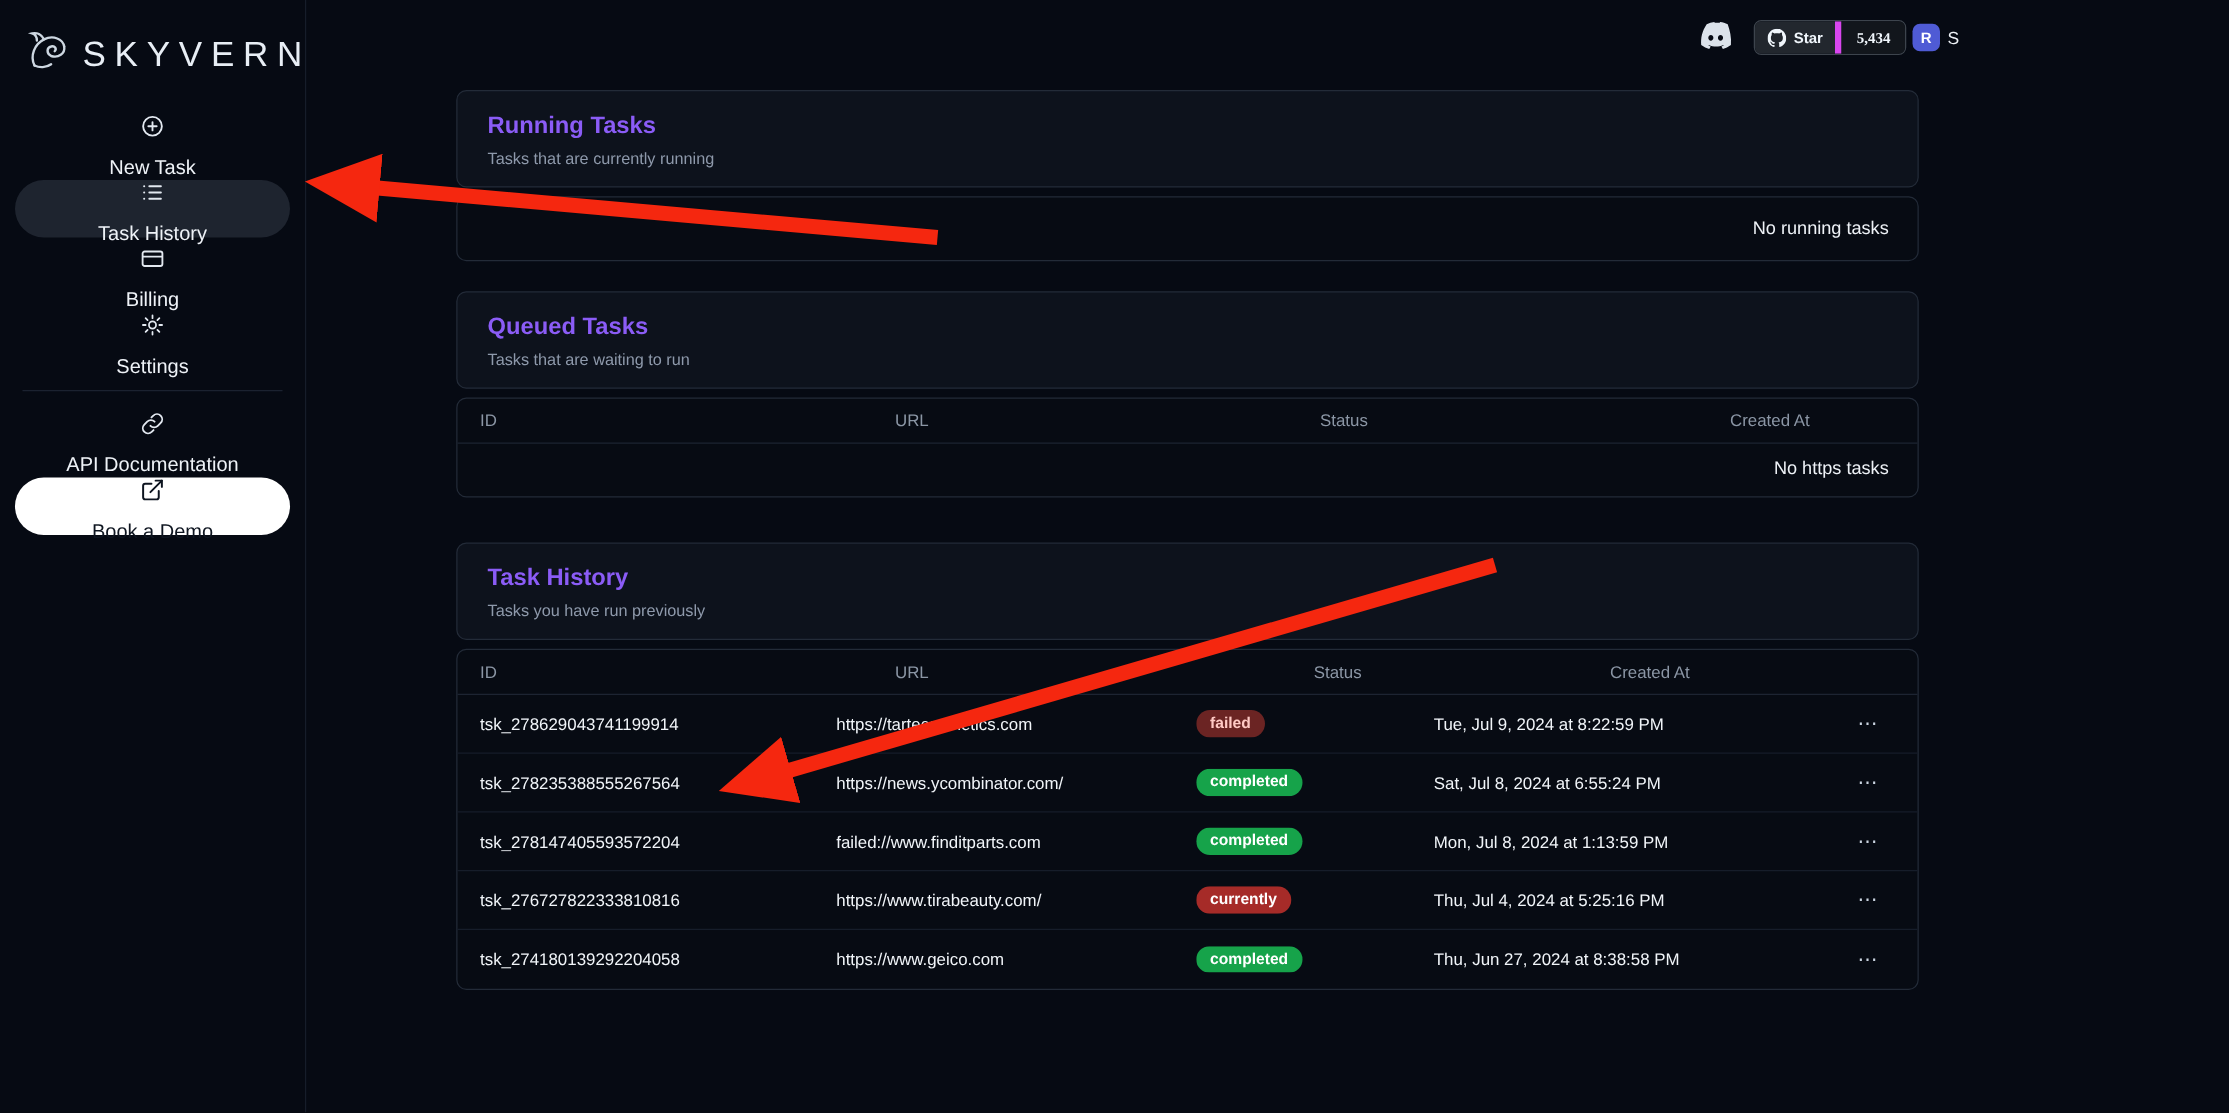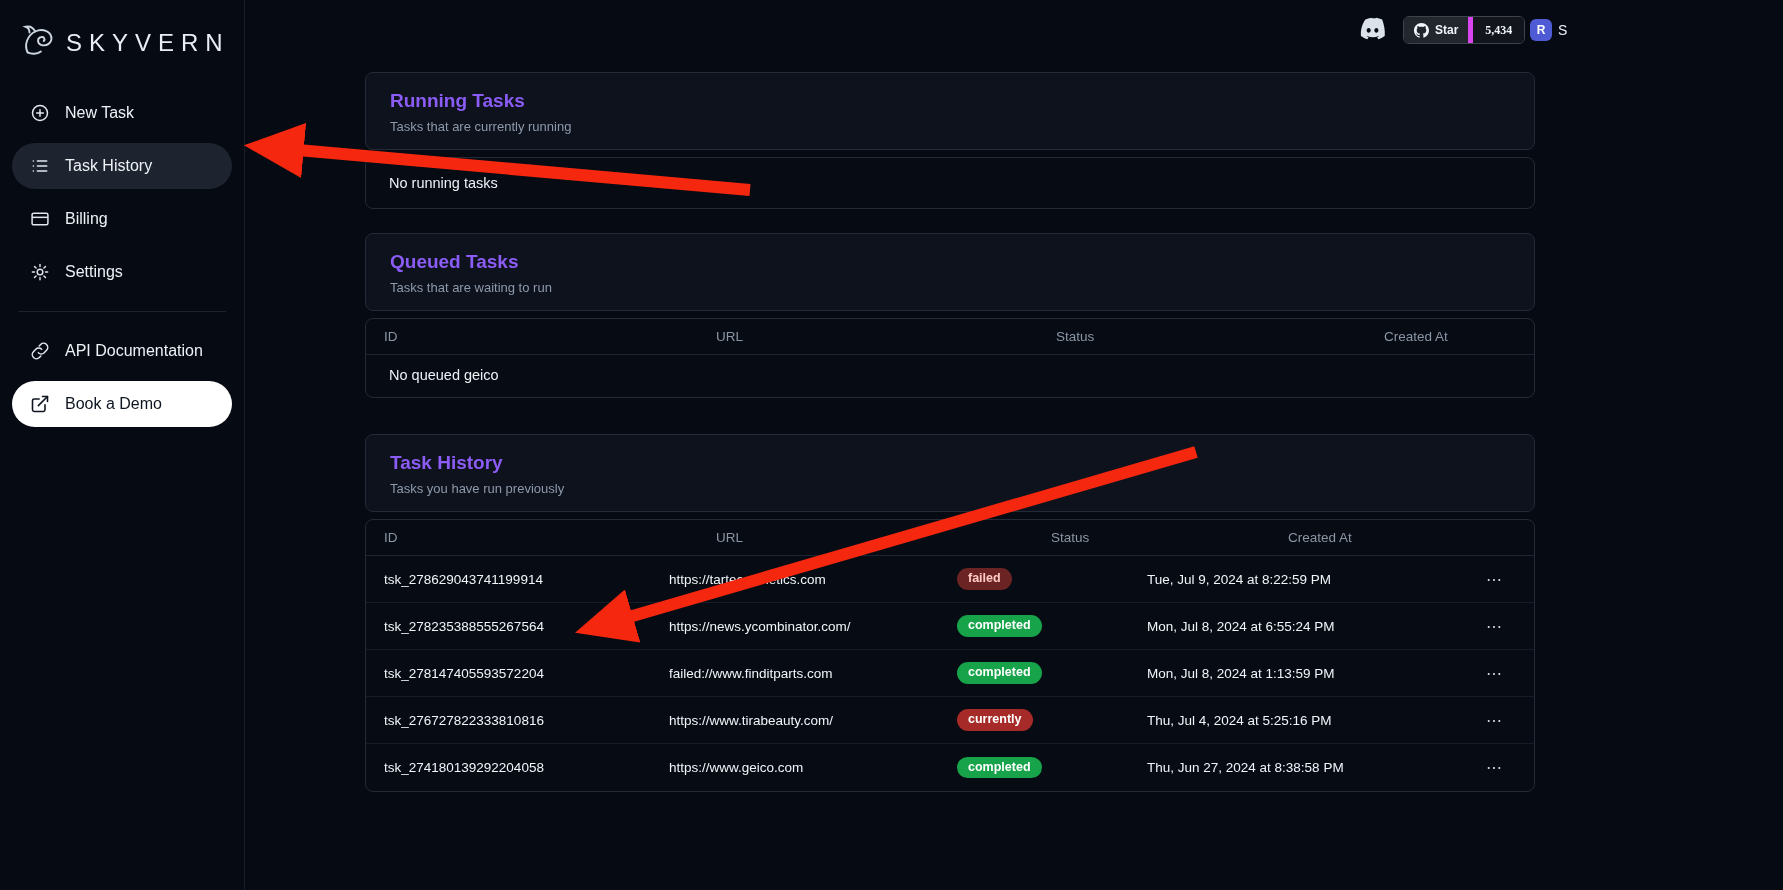--- a/index.html
+++ b/index.html
@@ -12,26 +12,26 @@
   }
 
   
   .sidebar {
     position:absolute; left:0; top:0; bottom:0; width:245px;
     border-right:1px solid #161d2a;
     background:#060a13;
     padding:18px 12px 0 12px;
   }
   .logo-row { display:flex; align-items:center; gap:8px; padding:4px 8px 26px 8px; }
-  .logo-text { font-size:24px; letter-spacing:7px; color:#e8eef5; font-weight:400; }
+  .logo-text { font-size:28px; letter-spacing:7px; color:#e8eef5; font-weight:400; }
   .nav-item {
     display:flex; align-items:center; gap:15px;
     height:46px; padding:0 18px; margin-bottom:7px;
     border-radius:24px; cursor:pointer;
-    font-size:16px; color:#eef2f7;
+    font-size:16px; color:#eef2f7;flex-direction:column;
   }
   .nav-item.active { background:#1e242f; }
   .nav-item .icon { display:flex; width:20px; justify-content:center; }
   .sidebar-divider { border:none; border-top:1px solid #1b2230; margin:16px 6px 16px 6px; }
   .nav-item.demo {
     background:#ffffff; color:#0e1520; font-weight:500;
   }
 
   
   .topbar { position:absolute; top:14px; right:16px; left:245px; height:36px; }
@@ -56,21 +56,21 @@
   .main { position:absolute; left:365px; top:72px; width:1170px; }
   .section { margin-bottom:24px; }
   #section-history { margin-top:36px; }
   .panel {
     border:1px solid #232b38; border-radius:8px; background:#0d121c;
   }
   .section-header { padding:17px 24px 15px 24px; }
   .section-title { font-size:19px; font-weight:700; color:#8b5cf6; }
   .section-subtitle { font-size:13px; color:#8e99ab; margin-top:7px; }
   .section-body { margin-top:7px; background:#070b13; }
-  .empty-row { padding:17px 23px; font-size:14.5px; color:#eef2f7; }
+  .empty-row { padding:17px 23px; font-size:14.5px; color:#eef2f7;text-align:right; }
 
   .table { font-size:13.5px; }
   .thead { display:grid; align-items:center; height:36px; color:#8b96a5; border-bottom:1px solid #1d2432;gap:47px; }
   .trow  { display:grid; align-items:center; height:47px; border-bottom:1px solid #161d2a; }
   .trow:last-child { border-bottom:none; }
   .queued-grid  { grid-template-columns:285px 293px 281px 1fr; padding:0 18px; }
   .history-grid { grid-template-columns:285px 288px 190px 290px 1fr; padding:0 18px; }
   .cell { white-space:nowrap; overflow:hidden; }
   .cell.actions { text-align:right; padding-right:12px; color:#cbd5e1; font-size:16px; letter-spacing:2px; cursor:pointer; }
 
@@ -205,21 +205,21 @@
       <div class="section-title">Queued Tasks</div>
       <div class="section-subtitle">Tasks that are waiting to run</div>
     </div>
     <div class="panel section-body table">
       <div class="thead queued-grid">
         <div class="cell">ID</div>
         <div class="cell">URL</div>
         <div class="cell">Status</div>
         <div class="cell">Created At</div>
       </div>
-      <div class="empty-row" style="padding:12px 23px 14px 23px;">No queued geico</div>
+      <div class="empty-row" style="padding:12px 23px 14px 23px;">No https tasks</div>
     </div>
   </div>
 
   <div class="section" id="section-history">
     <div class="panel section-header">
       <div class="section-title">Task History</div>
       <div class="section-subtitle">Tasks you have run previously</div>
     </div>
     <div class="panel section-body table">
       <div class="thead history-grid">
@@ -235,21 +235,21 @@
     <div class="cell">https://tartecosmetics.com</div>
     <div class="cell"><span class="badge badge-failed">failed</span></div>
     <div class="cell">Tue, Jul 9, 2024 at 8:22:59 PM</div>
     <div class="cell actions">⋯</div>
   </div>
 
   <div class="trow history-grid">
     <div class="cell">tsk_278235388555267564</div>
     <div class="cell">https://news.ycombinator.com/</div>
     <div class="cell"><span class="badge badge-completed">completed</span></div>
-    <div class="cell">Mon, Jul 8, 2024 at 6:55:24 PM</div>
+    <div class="cell">Sat, Jul 8, 2024 at 6:55:24 PM</div>
     <div class="cell actions">⋯</div>
   </div>
 
   <div class="trow history-grid">
     <div class="cell">tsk_278147405593572204</div>
     <div class="cell">failed://www.finditparts.com</div>
     <div class="cell"><span class="badge badge-completed">completed</span></div>
     <div class="cell">Mon, Jul 8, 2024 at 1:13:59 PM</div>
     <div class="cell actions">⋯</div>
   </div>

